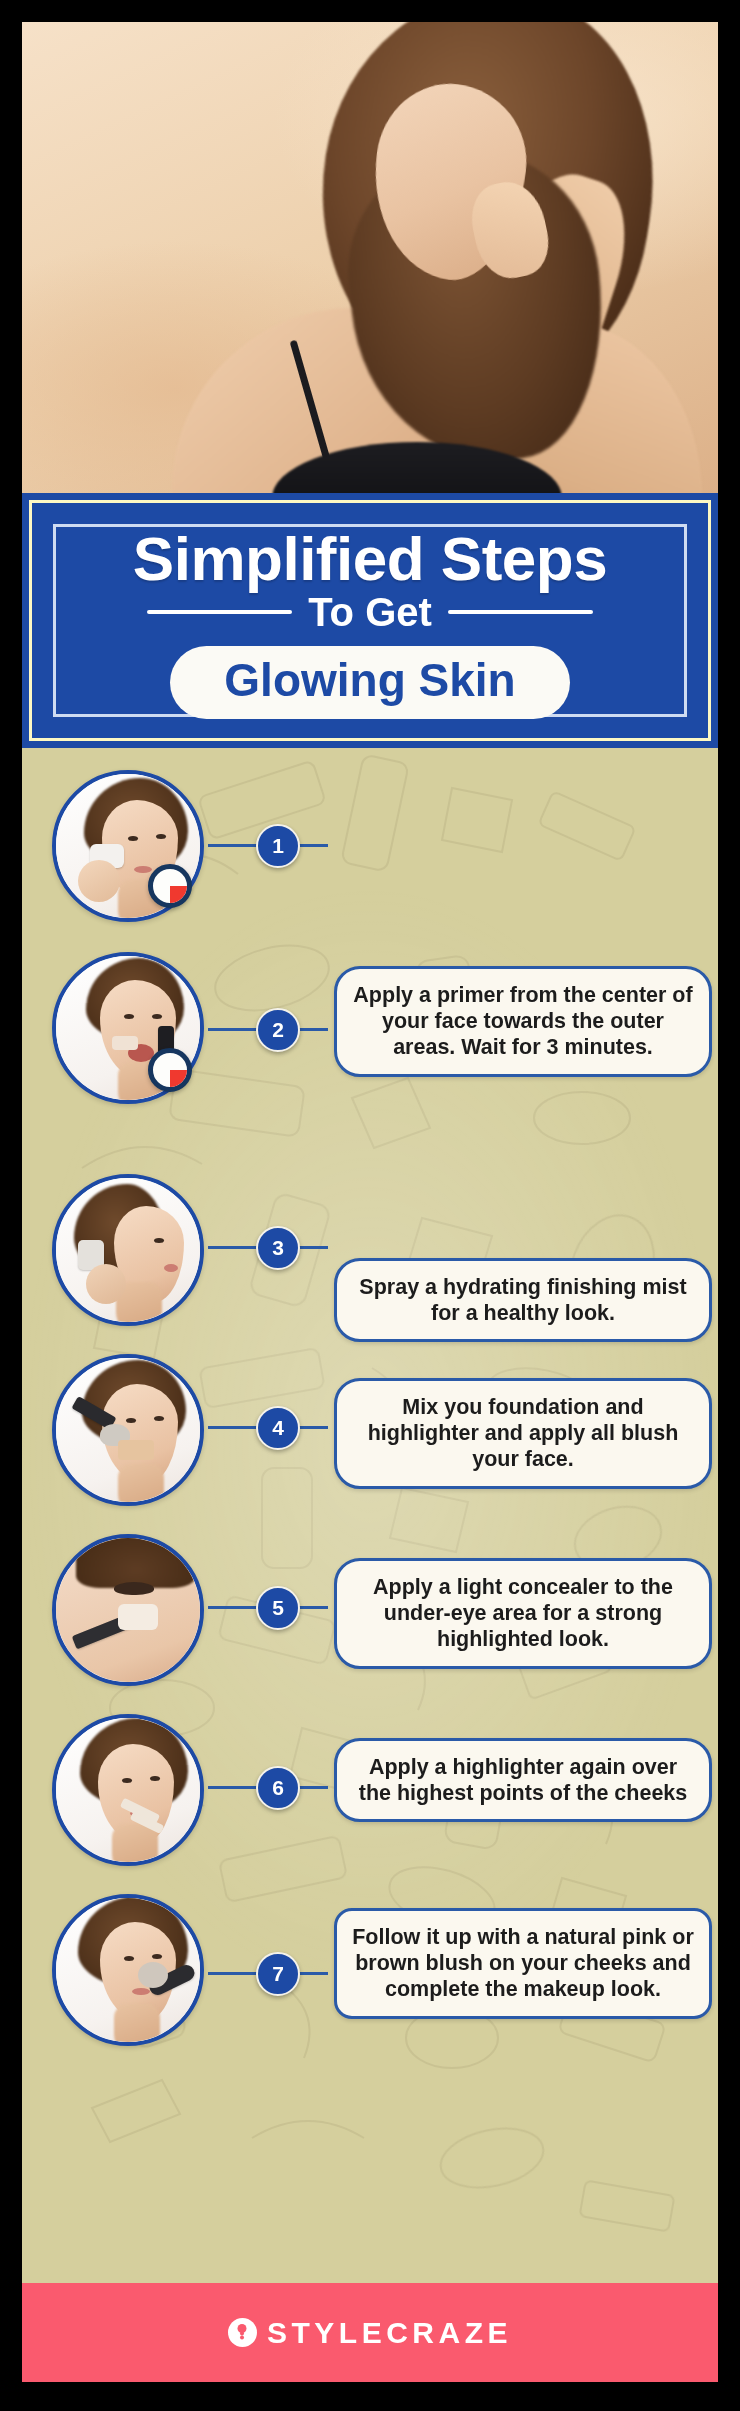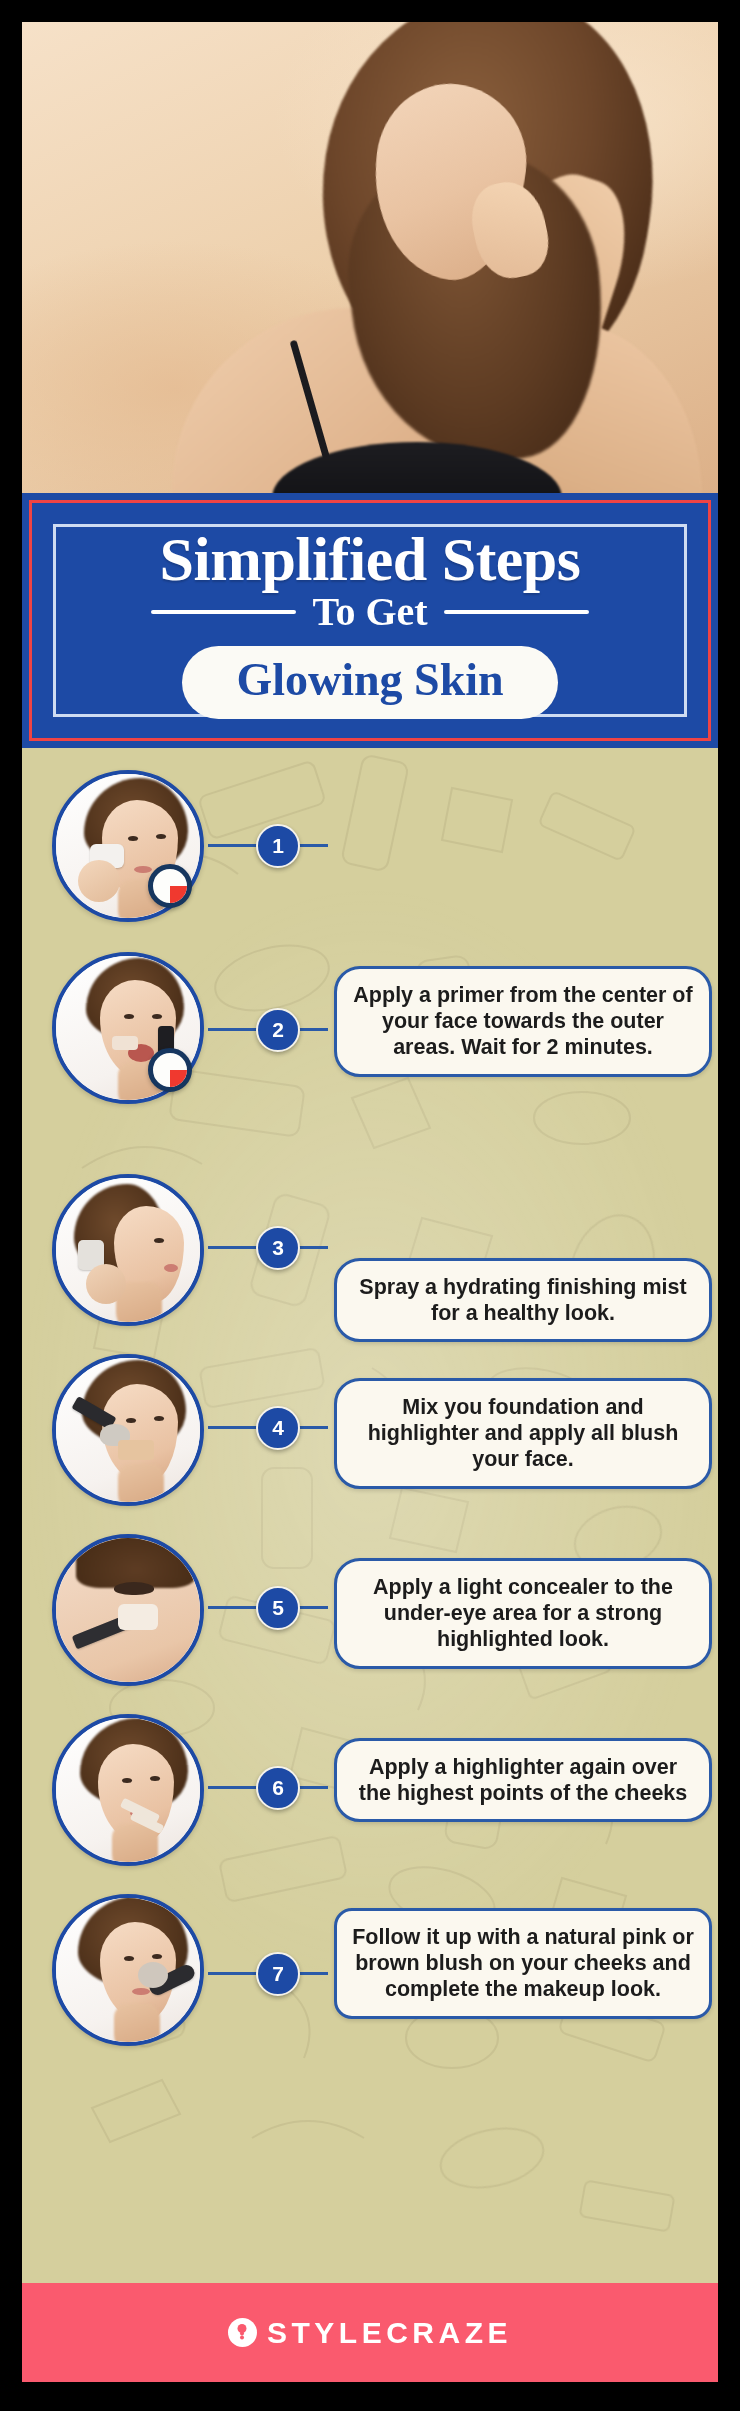--- a/index.html
+++ b/index.html
@@ -126,23 +126,22 @@
   
   .banner {
     position: relative;
     width: 696px;
     height: 255px;
     background: #1d4aa5;
     padding: 7px;
   }
   .banner-inner1 {
     width: 100%; height: 100%;
-    border: 3px solid #ef4444;
+    border: 3px solid #fef9c3;
     padding: 21px;
-    font-family: Liberation Serif, serif;
   }
   .banner-inner2 {
     width: 100%; height: 100%;
     border: 3px solid #cfdcf2;
     display: flex;
     flex-direction: column;
     align-items: center;
     justify-content: center;
     padding-top: 6px;
   }
@@ -464,21 +463,21 @@
         <div class="pc-eye" style="left:96px;top:58px;"></div>
         <div class="pc-lip" style="left:72px;top:88px;width:26px;height:18px;background:#b9574f;border-radius:50%;"></div>
         <div class="pc-tool" style="left:102px;top:70px;width:16px;height:46px;border-radius:4px;background:#1e1e22;"></div>
         <div class="pc-tool" style="left:56px;top:80px;width:26px;height:14px;border-radius:4px;background:#f0e2d4;box-shadow:none;"></div>
       </div>
       <div class="stopwatch" style="top:104px;">
         <div class="sw-wedge q1"></div>
       </div>
       <div class="connector" style="top:84px;"></div>
       <div class="num-badge" style="top:64px;">2</div>
-      <div class="bubble" style="top:22px;">Apply a primer from the center of your face towards the outer areas. Wait for 2 minutes.</div>
+      <div class="bubble" style="top:22px;">Apply a primer from the center of your face towards the outer areas. Wait for 3 minutes.</div>
     </div>
 
     <div class="step" style="top:422px;height:168px;">
       <div class="photo-circle" style="top:4px;">
         <div class="pc-bg"></div>
         <div class="pc-hair" style="left:18px;top:6px;width:92px;height:96px;border-radius:58% 42% 34% 66% / 56% 60% 40% 44%;"></div>
         <div class="pc-face" style="left:58px;top:28px;width:70px;height:96px;"></div>
         <div class="pc-neck" style="left:60px;top:104px;"></div>
         <div class="pc-eye" style="left:98px;top:60px;"></div>
         <div class="pc-lip" style="left:108px;top:86px;width:14px;height:8px;"></div>

